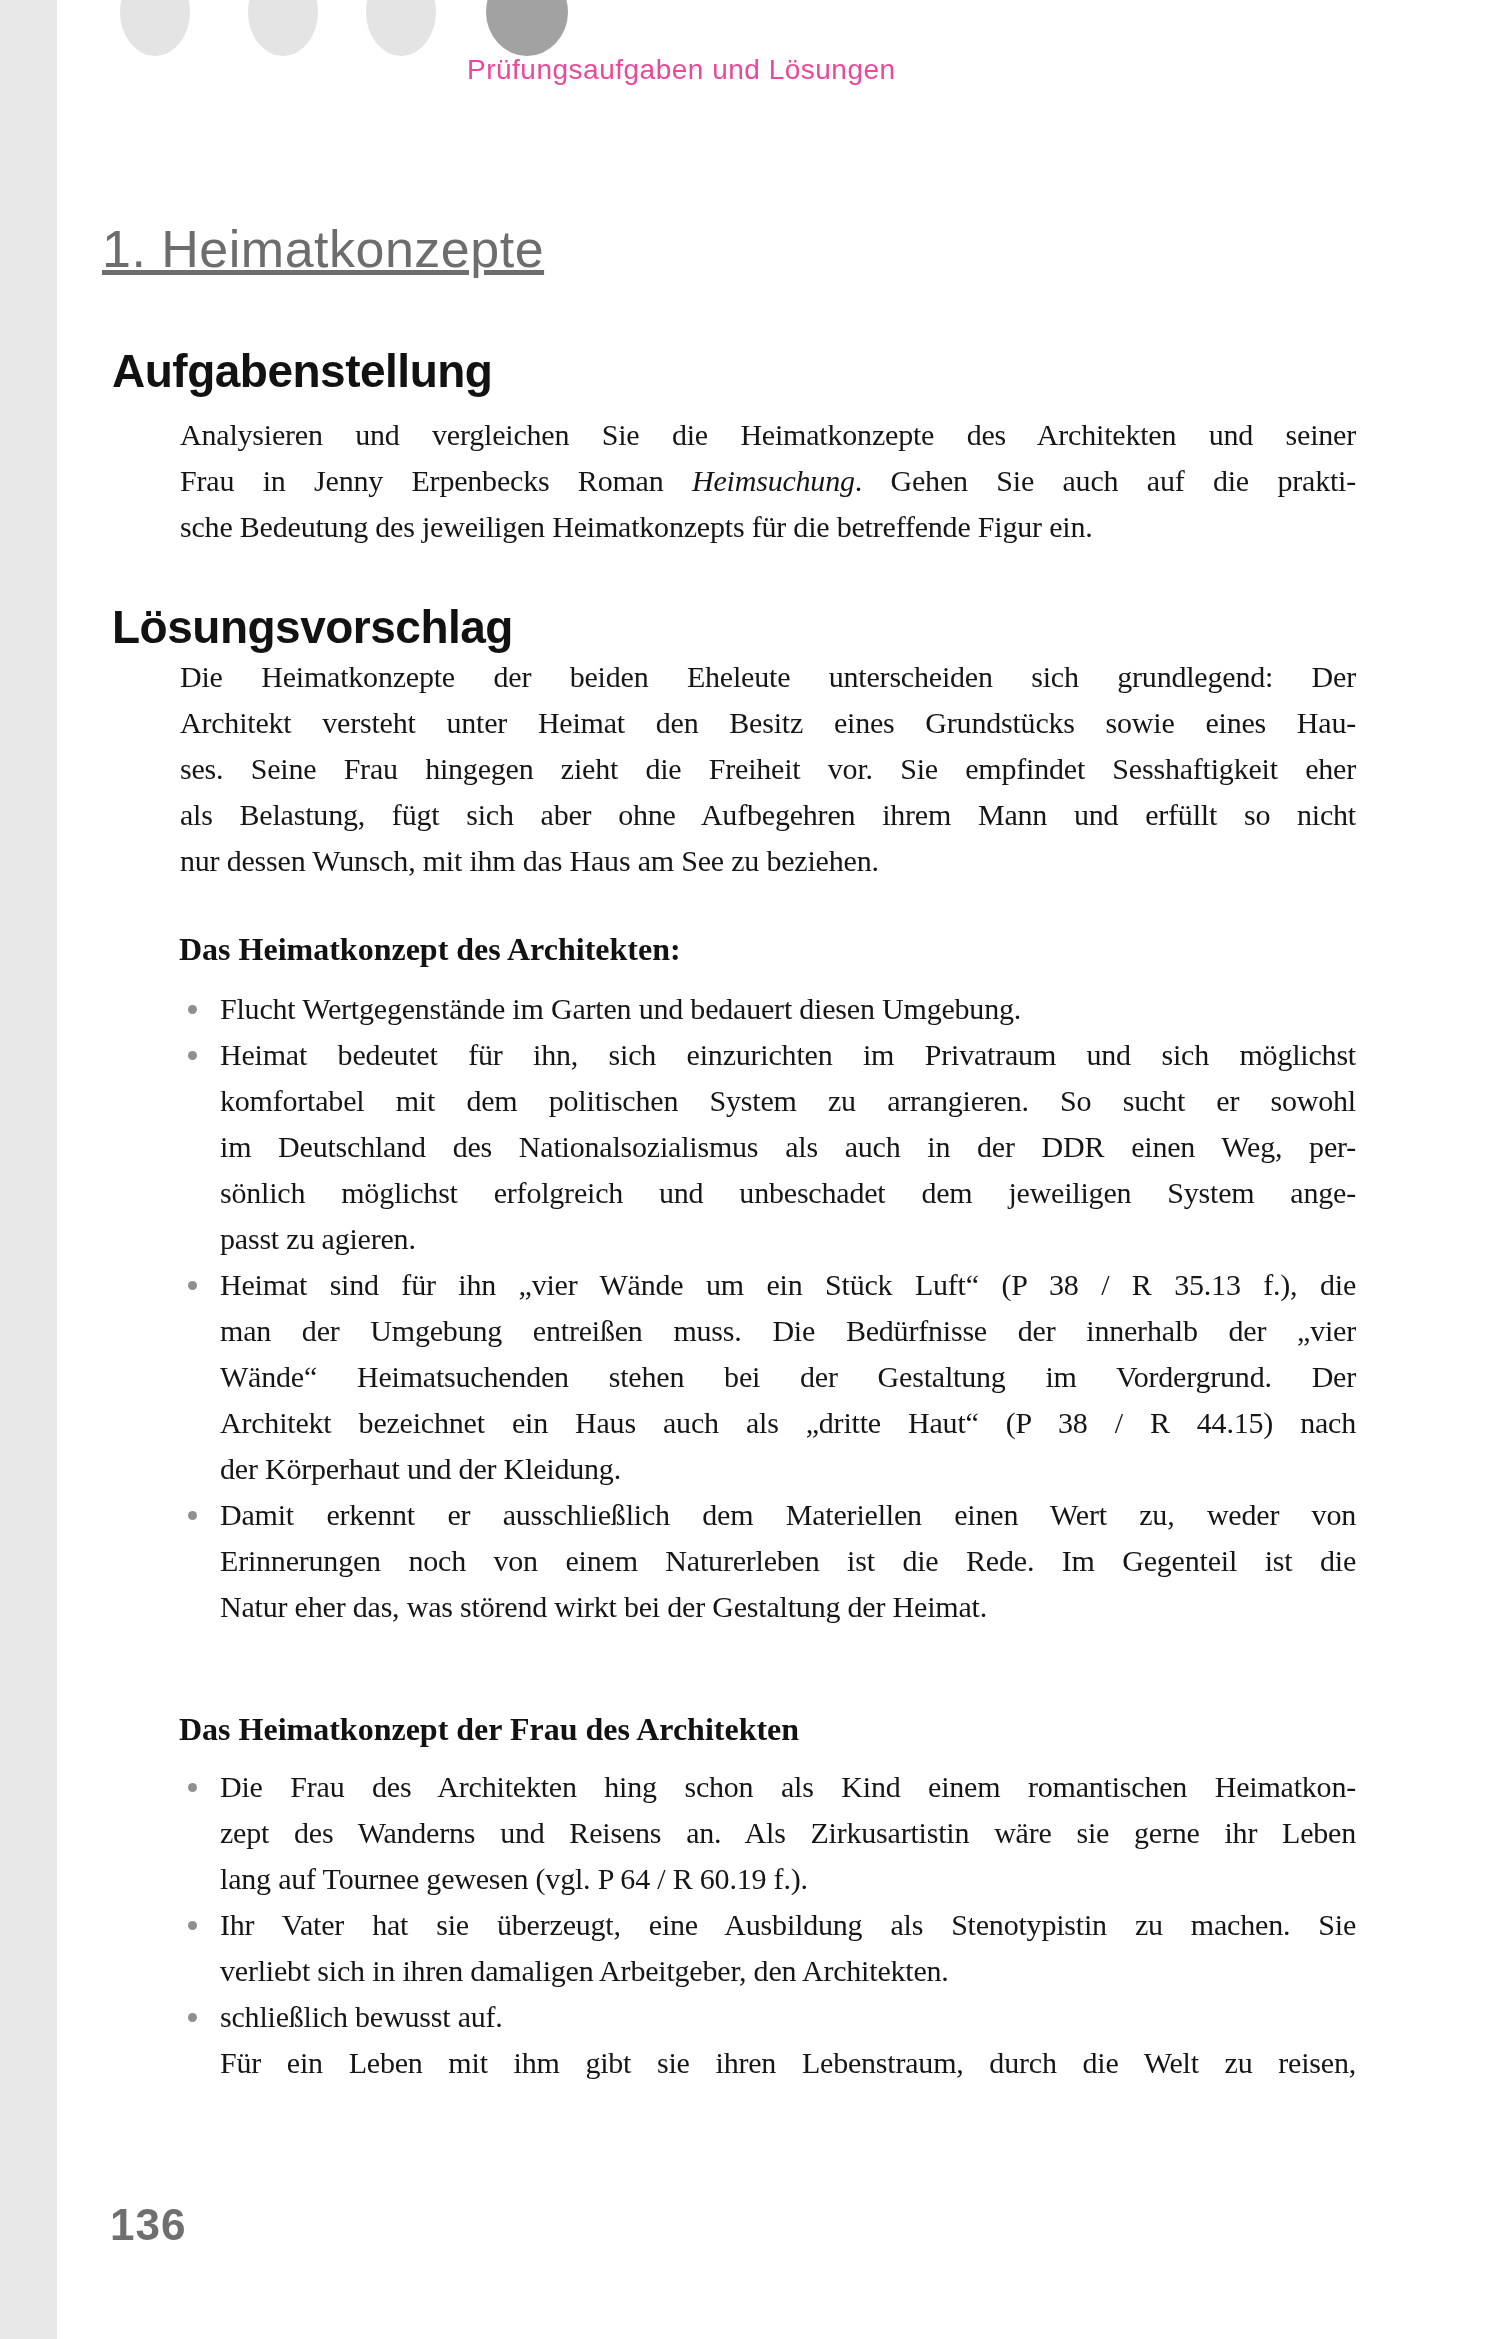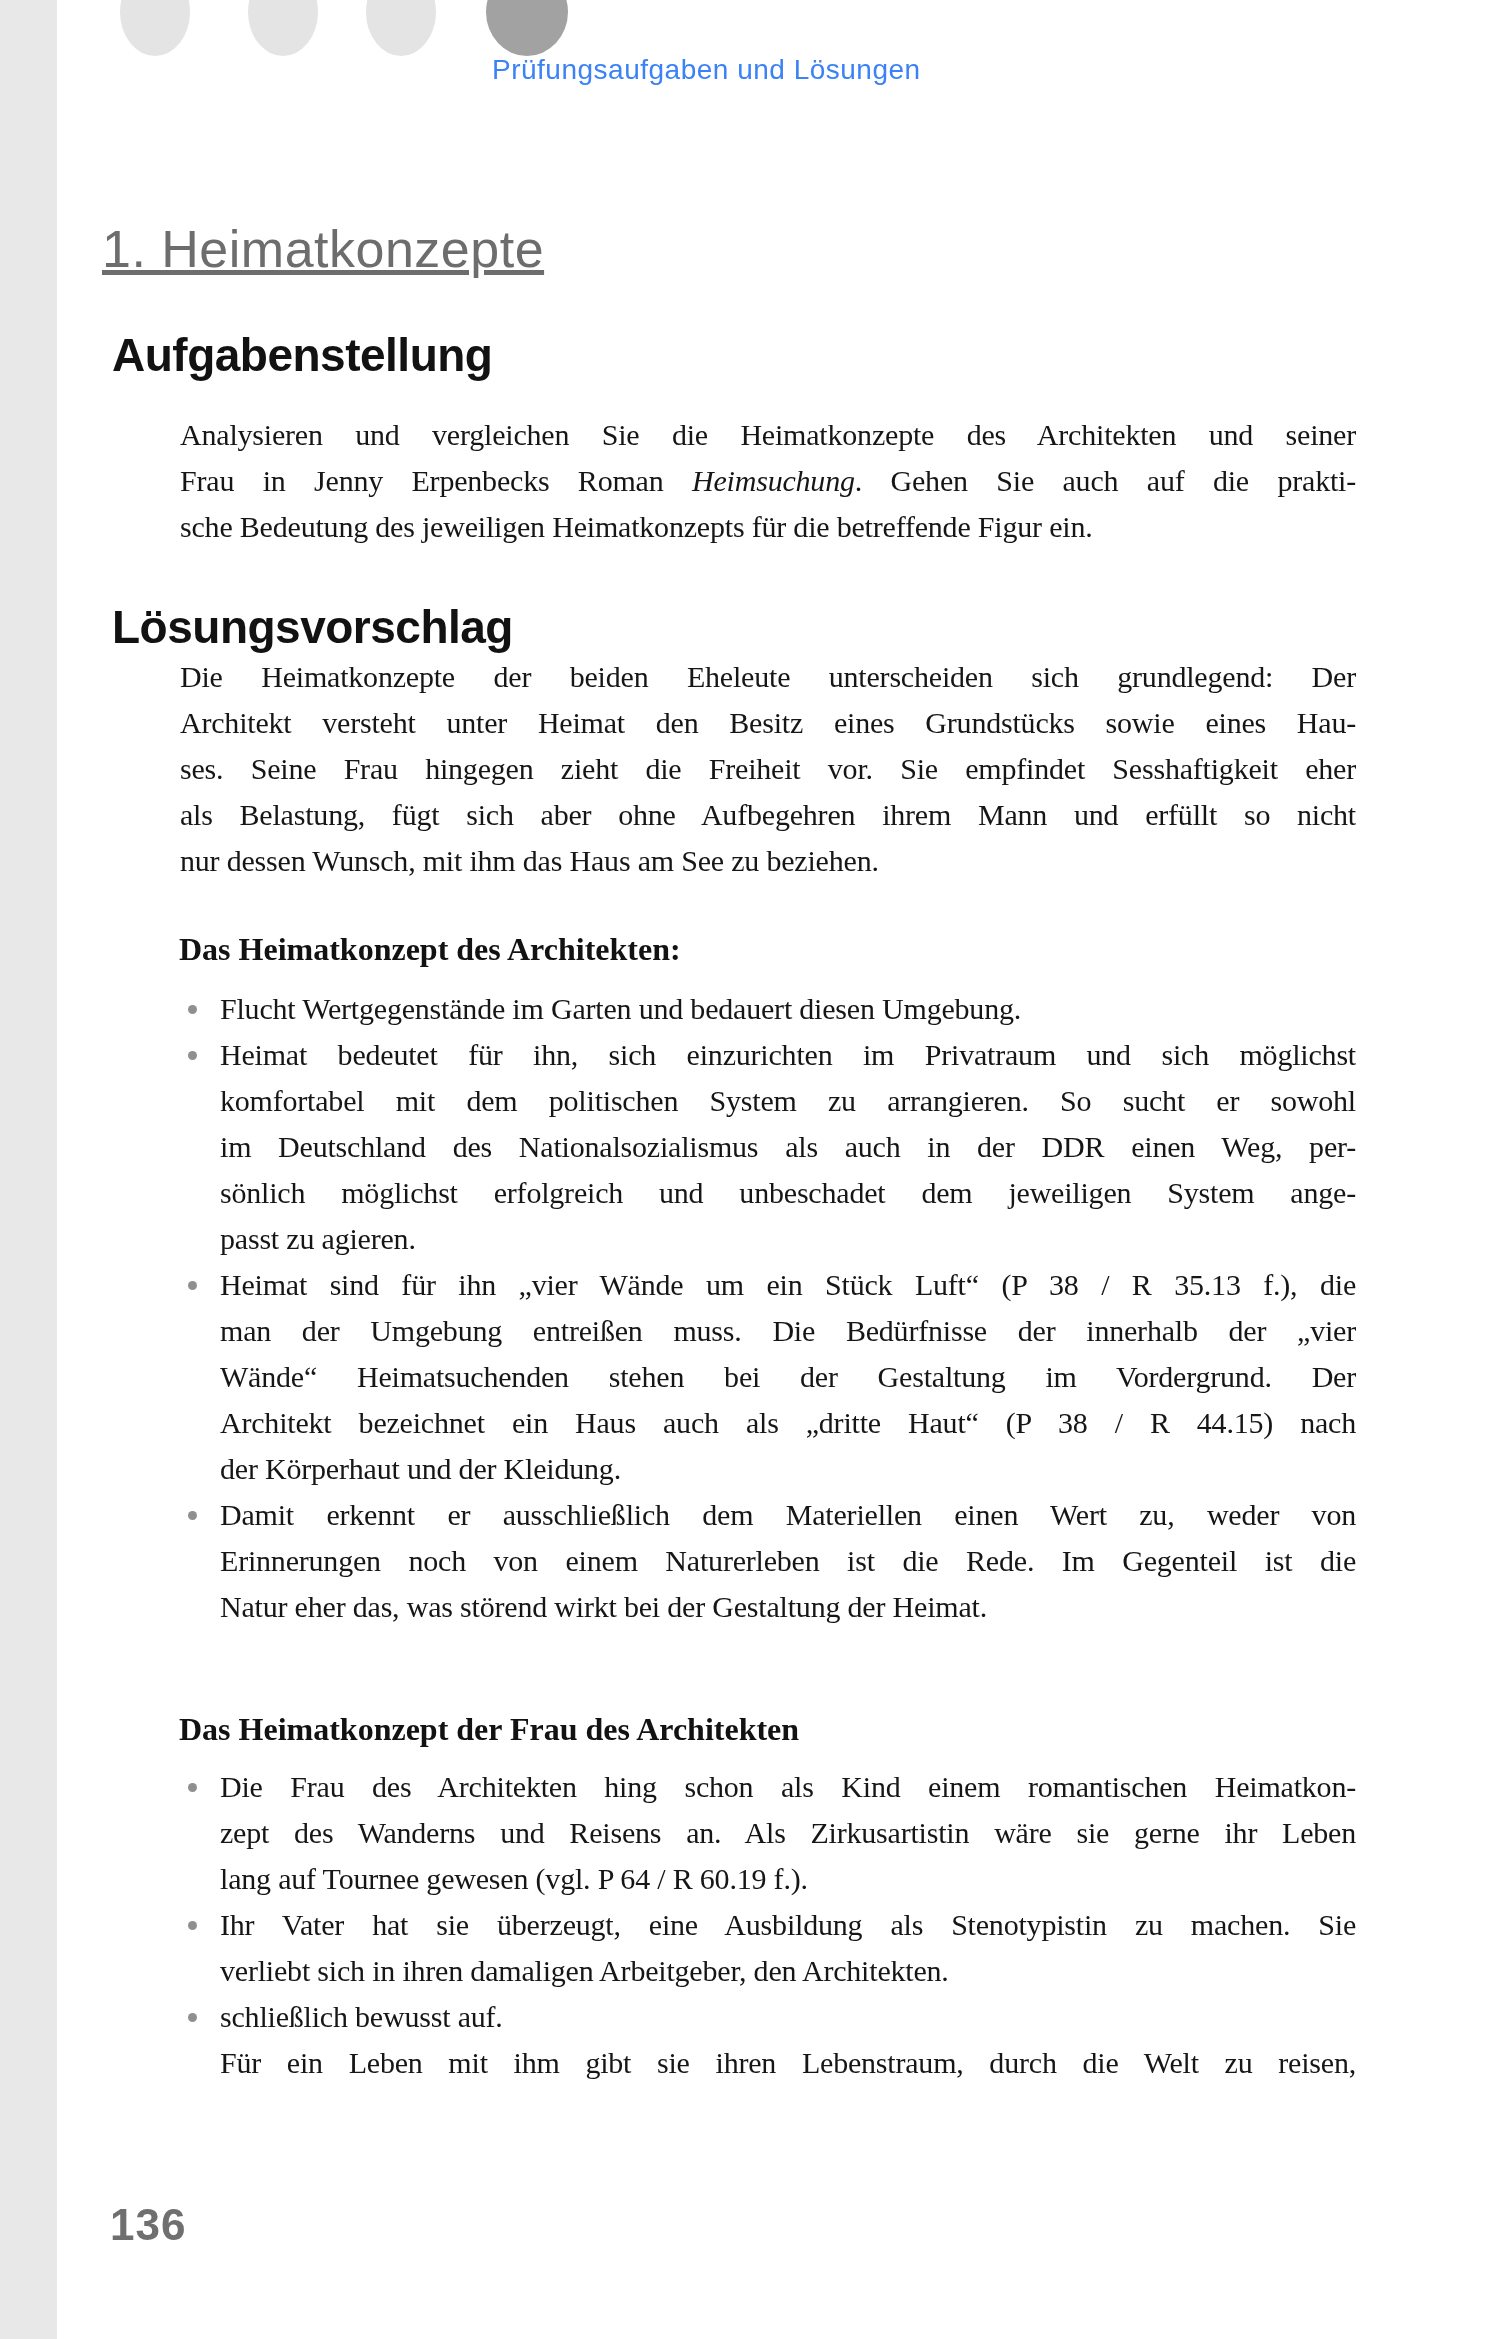--- a/index.html
+++ b/index.html
@@ -8,35 +8,35 @@
     overflow:hidden;font-family:"Liberation Serif",serif;color:#161616;
   }
   .side-strip{position:absolute;left:0;top:0;width:57px;height:2339px;background:#e8e8e8;}
   .circles{position:absolute;left:0;top:0;width:1500px;height:120px;}
   .circle{position:absolute;top:-32px;width:70px;height:88px;border-radius:50%;}
   .circle:nth-child(1){left:120px;}
   .circle:nth-child(2){left:248px;}
   .circle:nth-child(3){left:366px;}
   .circle:nth-child(4){left:486px;width:82px;}
   .running-header{
-    position:absolute;left:492px;top:54px;
+    position:absolute;left:467px;top:54px;
     font-family:"Liberation Sans",sans-serif;font-size:28px;line-height:1.15;
-    color:#3b82f6;letter-spacing:0.5px;
+    color:#ec4899;letter-spacing:0.5px;
   }
   .page-title{
     position:absolute;left:102px;top:186px;
     font-family:"Liberation Sans",sans-serif;font-weight:400;font-size:52px;
     color:#6d6d6d;letter-spacing:0.5px;line-height:1.1;text-decoration:underline;
   }
   .h2{
     position:absolute;left:112px;
     font-family:"Liberation Sans",sans-serif;font-weight:700;font-size:46px;
     color:#121212;letter-spacing:-0.5px;line-height:1.1;
   }
-  #h2-task{top:292px;text-align:center;}
+  #h2-task{top:308px;text-align:center;}
   #h2-solution{top:564px;}
   .textblock{position:absolute;left:180px;width:1176px;}
   #para-task{top:412px;}
   #para-solution{top:654px;}
   .line{
     font-size:30px;line-height:46px;letter-spacing:-0.2px;
     text-align:justify;text-align-last:justify;
   }
   .line.last{text-align-last:left;}
   .italic{font-style:italic;}

